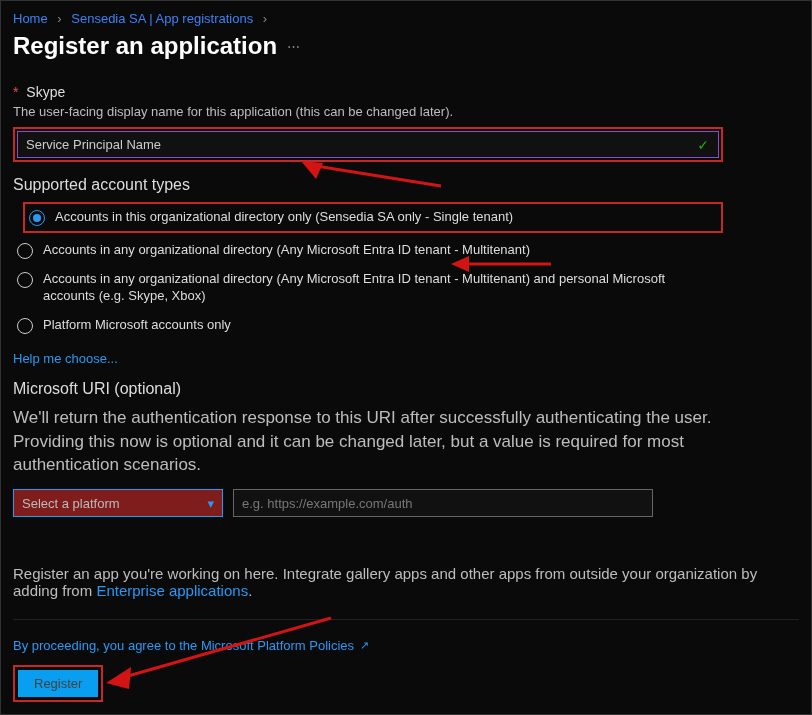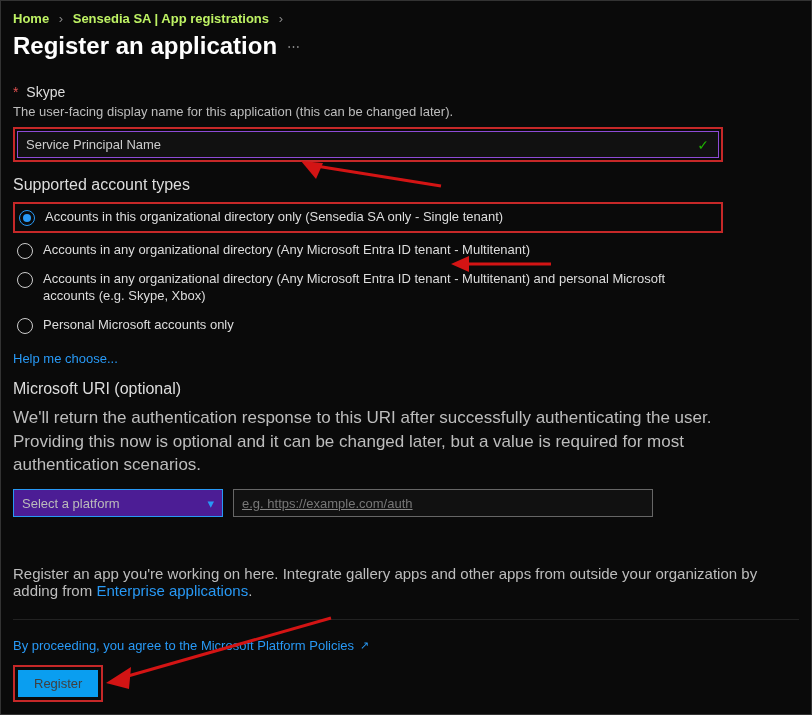--- a/index.html
+++ b/index.html
@@ -9,21 +9,21 @@
     font-family: "Segoe UI", Arial, sans-serif;
     font-size: 13px;
     width: 812px;
     height: 715px;
     overflow: hidden;
     position: relative;
     border: 1px solid #333;
   }
   .content { padding: 10px 12px 0 12px; }
   .breadcrumb { font-size: 13px; padding-bottom: 6px; }
-  .breadcrumb a { color: #bef264; text-decoration: none; font-weight: bold; }
+  .breadcrumb a { color: #3b82f6; text-decoration: none; }
   .breadcrumb .sep { color: #888; margin: 0 6px; }
   .page-title-row { display: flex; align-items: center; gap: 10px; padding-bottom: 24px; }
   h1 { color: #fff; font-weight: 600; font-size: 24px; }
   .required-star { color: #e05050; margin-right: 4px; }
   .field-label { color: #ddd; font-size: 14px; margin-bottom: 4px; }
   .field-help { color: #bdbdbd; font-size: 13px; margin-bottom: 8px; }
   .name-input-wrap {
     position: relative;
     border: 2px solid #c62828;
     padding: 2px;
@@ -55,44 +55,43 @@
     width: 16px; height: 16px; border-radius: 50%;
     border: 1.5px solid #ccc; flex: 0 0 16px; margin-top: 1px;
     display: flex; align-items: center; justify-content: center;
   }
   .radio-row.selected .circle { border-color: #2899f5; }
   .radio-row.selected .circle::after {
     content: ""; width: 8px; height: 8px; border-radius: 50%;
     background: #2899f5; display: block;
   }
   .radio-row .label { flex: 1; line-height: 1.3; }
-  .radio-row.highlighted { border: 2px solid #c62828; padding: 5px 4px; }
+  .radio-row.highlighted { border: 2px solid #c62828; padding: 5px 4px; margin-left: 10px; }
 
   .link { color: #2899f5; text-decoration: none; cursor: pointer; }
 
   .redirect-desc { color: #bdbdbd; font-size: 17px; line-height: 1.4; margin-bottom: 12px; width: 700px; }
   .redirect-row { display: flex; gap: 10px; }
   .select-box {
     width: 210px; height: 28px;
     border: 1px solid #2899f5;
-    background: #4c1d95;
+    background: #7f1d1d;
     color: #bbb;
     display: flex; align-items: center; justify-content: space-between;
     padding: 0 8px;
     font-size: 13px;
   }
   .select-box .chev { color: #2899f5; }
   .uri-input {
     width: 420px; height: 28px;
     background: #111;
     border: 1px solid #666;
     color: #888;
     padding: 0 8px;
     font-size: 13px;
-    text-decoration: underline;
   }
   .uri-input::placeholder { color: #777; }
 
   .footer {
     position: absolute;
     left: 0; right: 0; bottom: 0;
     padding: 0 12px 12px 12px;
   }
   .footer-note { color: #bdbdbd; font-size: 15px; padding-bottom: 20px; border-bottom: 1px solid #222; }
   .footer-policy { color: #2899f5; font-size: 13px; padding: 18px 0 12px 0; display: flex; align-items: center; gap: 6px; }
@@ -153,21 +152,21 @@
     <div class="radio-row">
       <span class="circle"></span>
       <span class="label">Accounts in any organizational directory (Any Microsoft Entra ID tenant - Multitenant)</span>
     </div>
     <div class="radio-row">
       <span class="circle"></span>
       <span class="label">Accounts in any organizational directory (Any Microsoft Entra ID tenant - Multitenant) and personal Microsoft accounts (e.g. Skype, Xbox)</span>
     </div>
     <div class="radio-row">
       <span class="circle"></span>
-      <span class="label">Personal Microsoft accounts only</span>
+      <span class="label">Platform Microsoft accounts only</span>
     </div>
   </div>
 
   <div style="margin-top:14px;">
     <a class="link">Help me choose...</a>
   </div>
 
   <div class="section-heading">Microsoft URI (optional)</div>
   <div class="redirect-desc">We'll return the authentication response to this URI after successfully authenticating the user. Providing this now is optional and it can be changed later, but a value is required for most authentication scenarios.</div>
   <div class="redirect-row">

